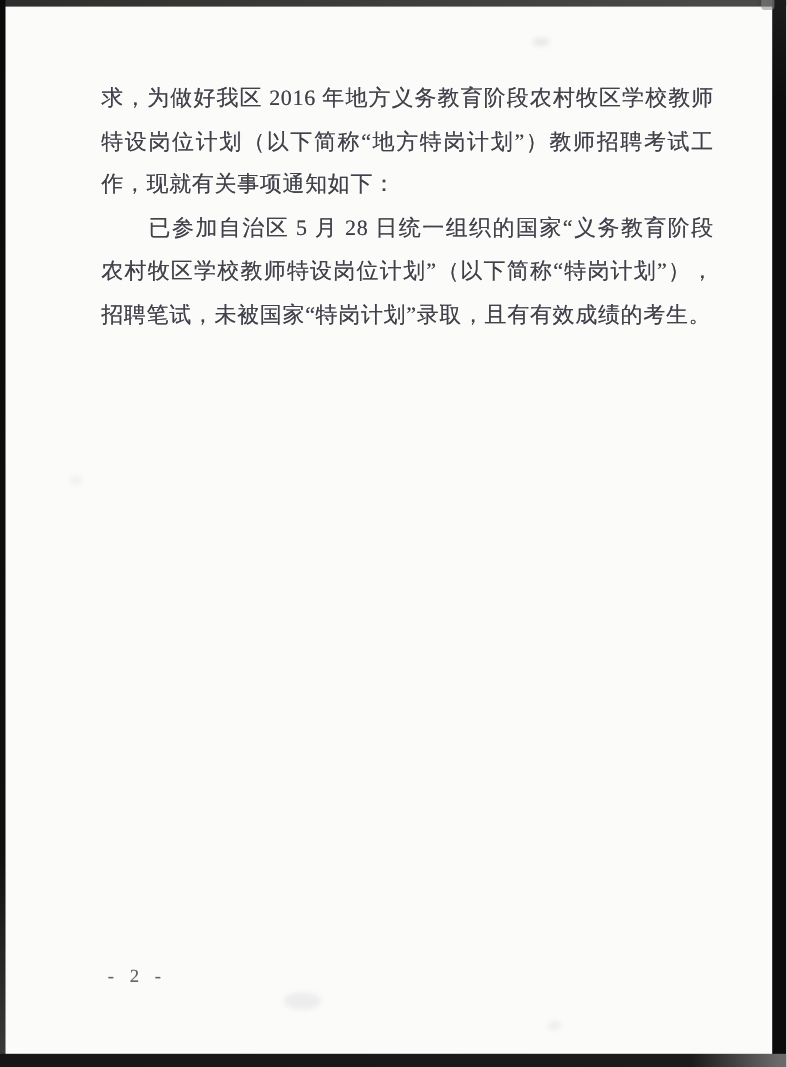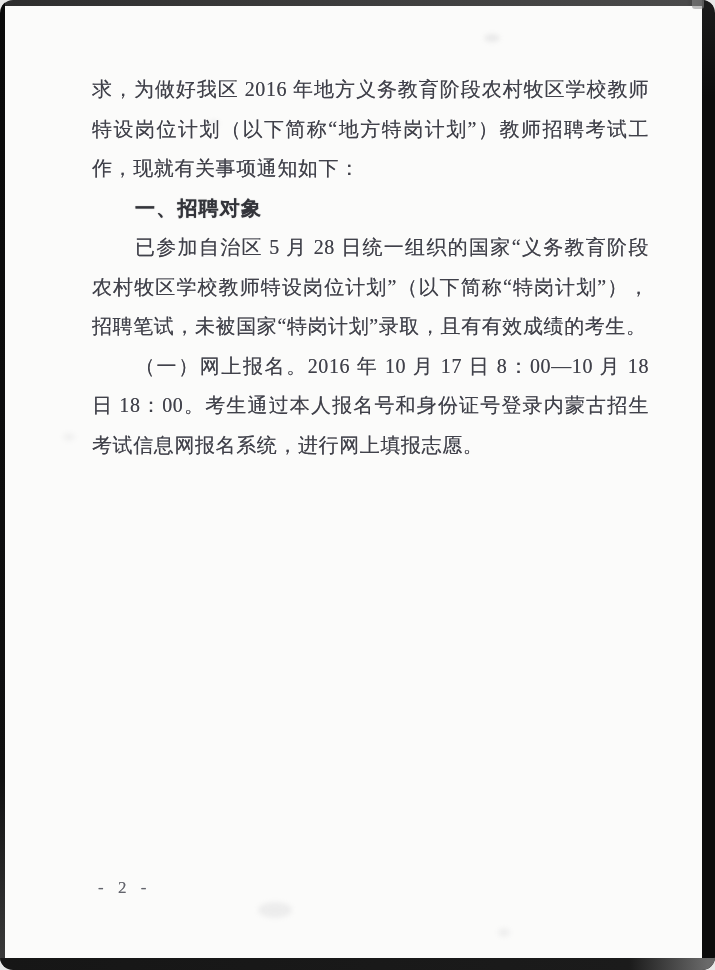--- a/index.html
+++ b/index.html
@@ -7,21 +7,20 @@
     padding: 0;
     background: #e8e8e8;
   }
   .scan {
     position: relative;
     width: 715px;
     height: 970px;
     background: #fbfbfa;
     overflow: hidden;
     font-family: "Liberation Serif", "DejaVu Serif", serif;
-    border-radius: 13px;
   }
   
   .edge { position: absolute; }
   .edge-top {
     left: 0; top: 0; width: 715px; height: 6px;
     background: linear-gradient(90deg, #2e2e2e 0%, #3f3f3f 55%, #4a4a4a 96%, #2a2a2a 100%);
   }
   .edge-left {
     left: 0; top: 0; width: 5px; height: 970px;
     background: linear-gradient(180deg, #0a0a0a 0%, #101010 80%, #3a3a3a 99%);
@@ -98,19 +97,17 @@
   <div class="corner-notch"></div>
 
   <div class="smudge smudge-1"></div>
   <div class="smudge smudge-2"></div>
   <div class="smudge smudge-3"></div>
   <div class="smudge smudge-4"></div>
   <div class="smudge smudge-5"></div>
 
   <div class="content">
       <p class="para no-indent">求，为做好我区 2016 年地方义务教育阶段农村牧区学校教师特设岗位计划（以下简称“地方特岗计划”）教师招聘考试工作，现就有关事项通知如下：</p>
-      <p class="para heading">一、招聘对象</p>
       <p class="para">已参加自治区 5 月 28 日统一组织的国家“义务教育阶段农村牧区学校教师特设岗位计划”（以下简称“特岗计划”），招聘笔试，未被国家“特岗计划”录取，且有有效成绩的考生。</p>
-      <p class="para">（一）网上报名。2016 年 10 月 17 日 8：00—10 月 18 日 18：00。考生通过本人报名号和身份证号登录内蒙古招生考试信息网报名系统，进行网上填报志愿。</p>
     </div>
 
   <div class="pagenum">- 2 -</div>
 </div>
 
 </body></html>

